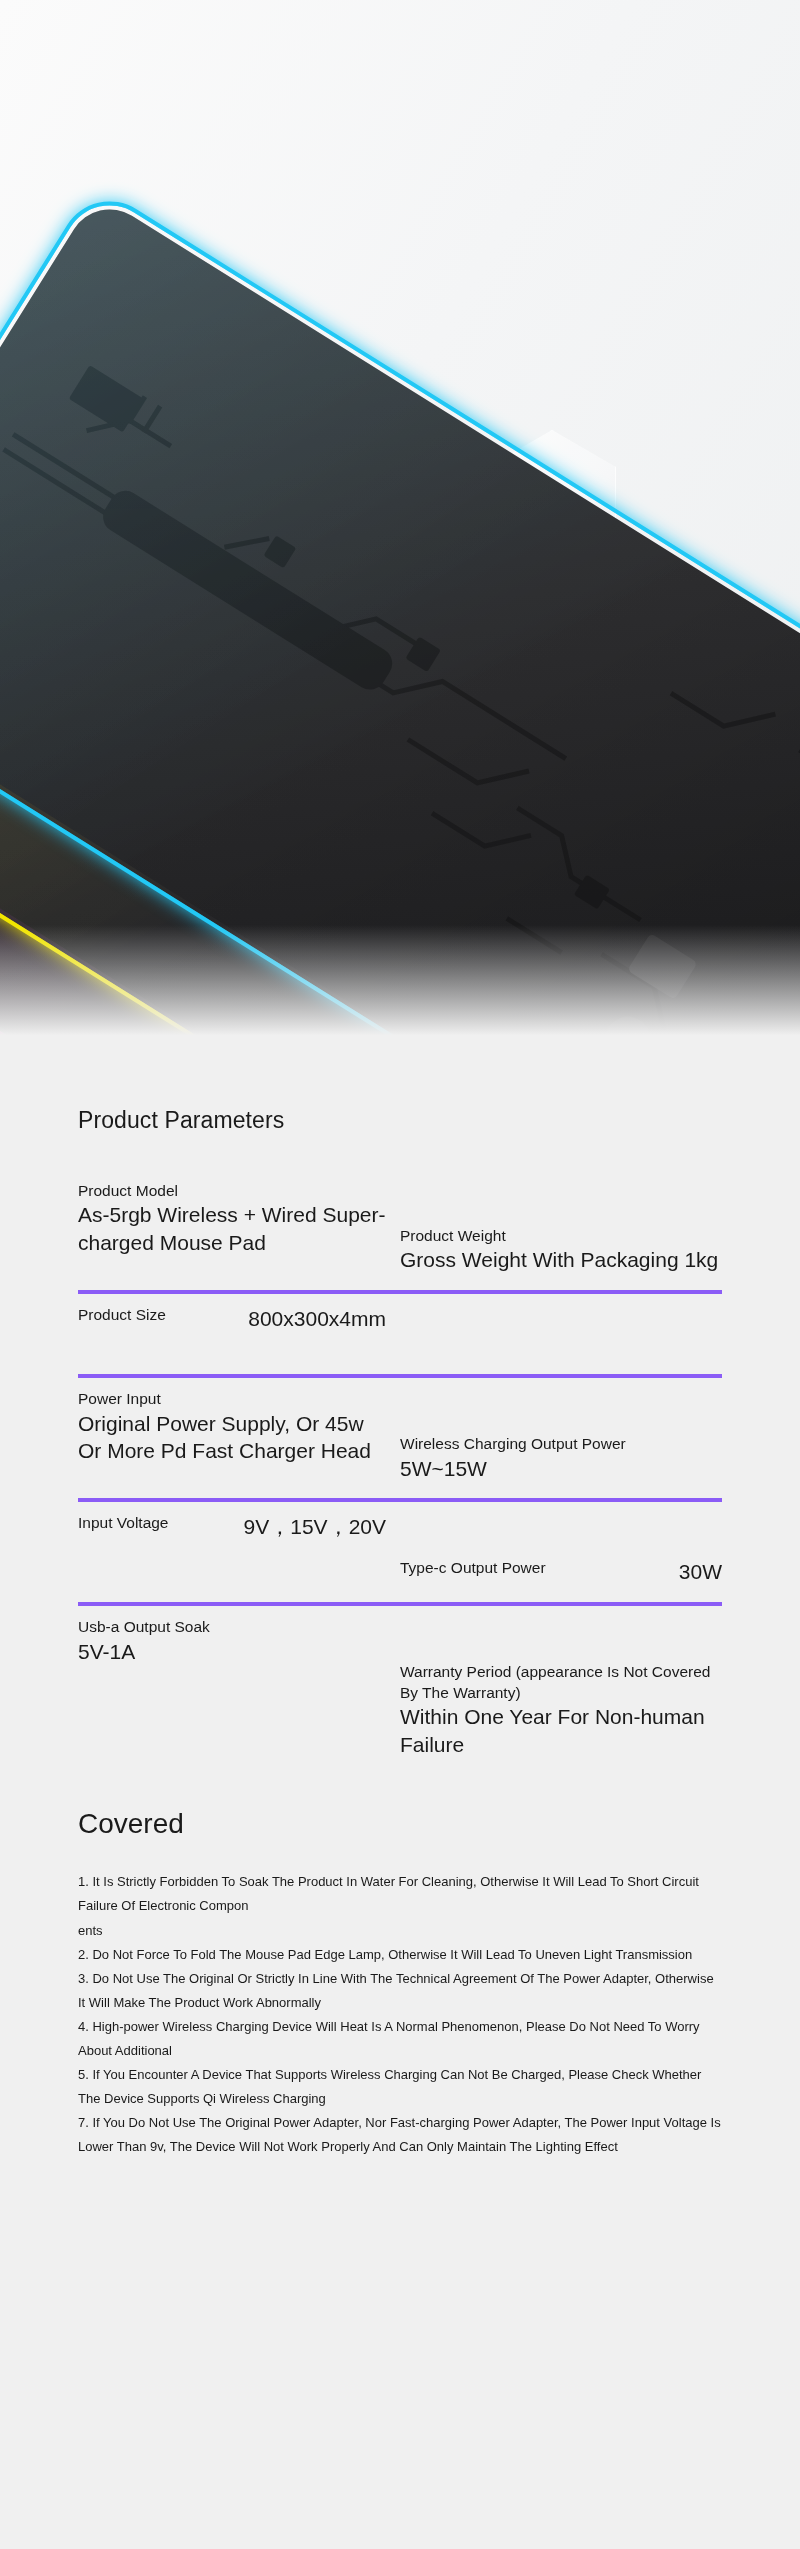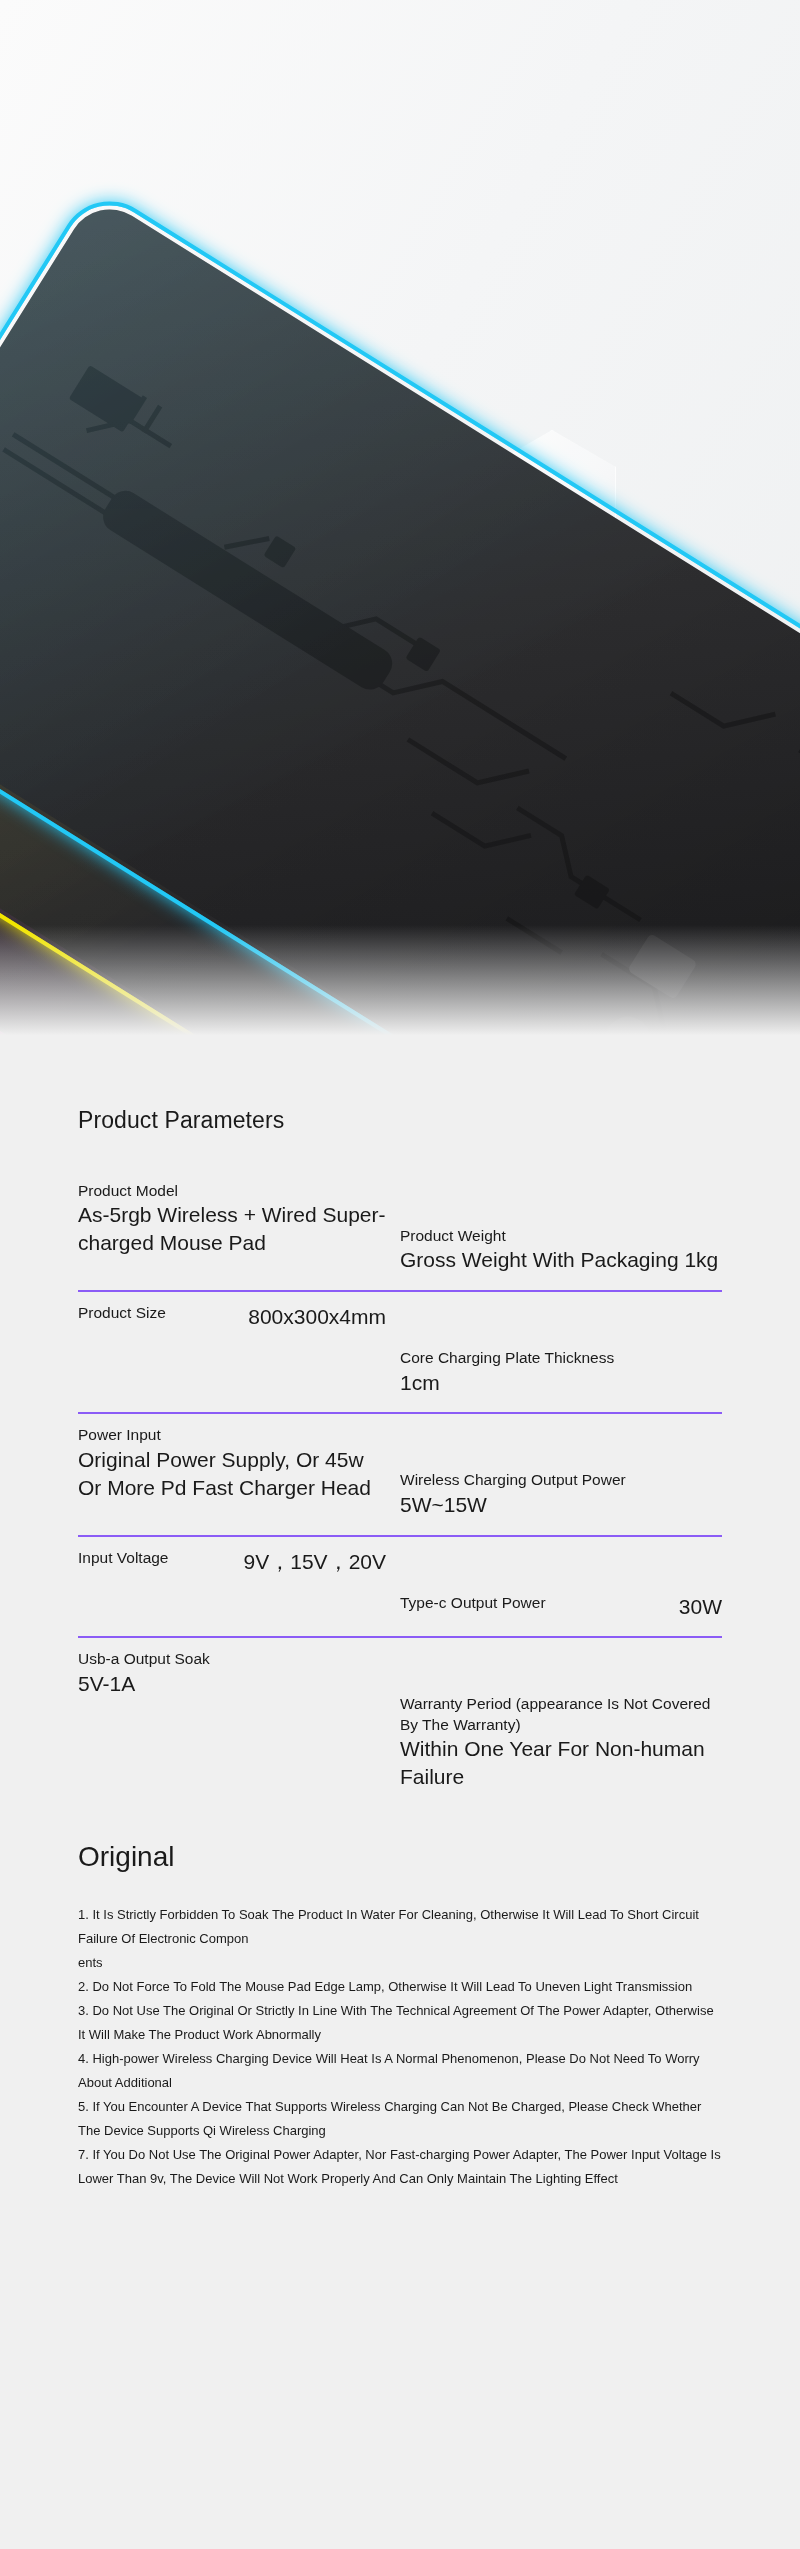--- a/index.html
+++ b/index.html
@@ -86,21 +86,21 @@
     letter-spacing:.1px;
     color:#1a1a1a;
     padding-left:78px;
     margin-bottom:36px;
   }
   .spec-table { padding:0 78px 0 78px; }
   .spec-row {
     display:flex;
     align-items:flex-start;
     padding:11px 0 16px 0;
-    border-bottom:2px solid #8b5cf6;
+    border-bottom:4px solid #8b5cf6;
     min-height:84px;
   }
   .spec-row:last-child { border-bottom:none; }
   .spec-cell { width:50%; padding-right:14px; }
   .spec-cell.right { width:50%; padding-right:0;margin-top:45px; }
   .spec-label {
     font-size:15.5px;
     line-height:1.32;
     color:#1a1a1a;
     font-weight:400;
@@ -265,24 +265,20 @@
         <div class="spec-label">Product Weight</div>
         <div class="spec-value">Gross Weight With Packaging 1kg</div>
       </div>
     </div>
 
     <div class="spec-row">
       <div class="spec-cell v-align-center">
         <div class="spec-label">Product Size</div>
         <div class="spec-value">800x300x4mm</div>
       </div>
-      <div class="spec-cell right">
-        <div class="spec-label">Core Charging Plate Thickness</div>
-        <div class="spec-value">1cm</div>
-      </div>
     </div>
 
     <div class="spec-row">
       <div class="spec-cell">
         <div class="spec-label">Power Input</div>
         <div class="spec-value">Original Power Supply, Or 45w Or More Pd Fast Charger Head</div>
       </div>
       <div class="spec-cell right">
         <div class="spec-label">Wireless Charging Output Power</div>
         <div class="spec-value">5W~15W</div>
@@ -308,21 +304,21 @@
       <div class="spec-cell right">
         <div class="spec-label">Warranty Period (appearance Is Not Covered By The Warranty)</div>
         <div class="spec-value">Within One Year For Non-human Failure</div>
       </div>
     </div>
 
   </div>
 </section>
 
 <section class="cautions-section">
-  <h2 class="cautions-title">Original</h2>
+  <h2 class="cautions-title">Covered</h2>
 
   <p class="caution-item">1. It Is Strictly Forbidden To Soak The Product In Water For Cleaning, Otherwise It Will Lead To Short Circuit Failure Of Electronic Compon
 ents</p>
   <p class="caution-item">2. Do Not Force To Fold The Mouse Pad Edge Lamp, Otherwise It Will Lead To Uneven Light Transmission</p>
   <p class="caution-item">3. Do Not Use The Original Or Strictly In Line With The Technical Agreement Of The Power Adapter, Otherwise It Will Make The Product Work Abnormally</p>
   <p class="caution-item">4. High-power Wireless Charging Device Will Heat Is A Normal Phenomenon, Please Do Not Need To Worry About Additional</p>
   <p class="caution-item">5. If You Encounter A Device That Supports Wireless Charging Can Not Be Charged, Please Check Whether The Device Supports Qi Wireless Charging</p>
   <p class="caution-item">7. If You Do Not Use The Original Power Adapter, Nor Fast-charging Power Adapter, The Power Input Voltage Is Lower Than 9v, The Device Will Not Work Properly And Can Only Maintain The Lighting Effect</p>
 </section>
 

